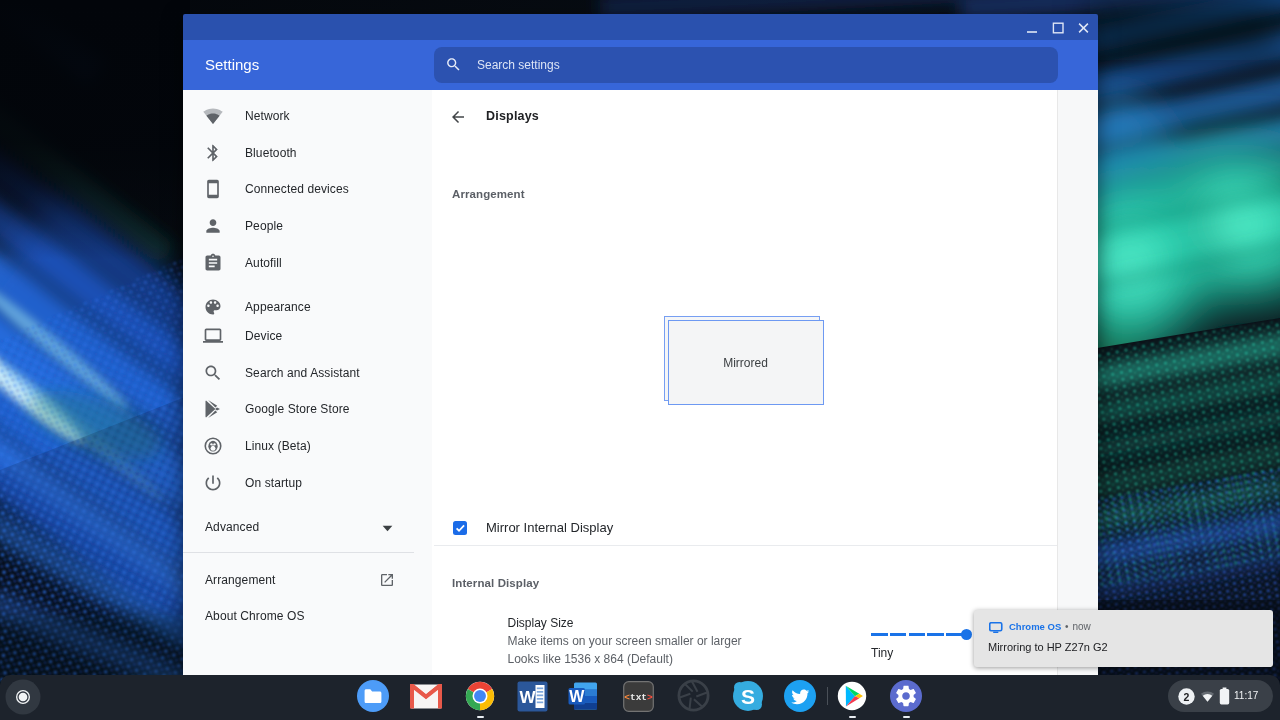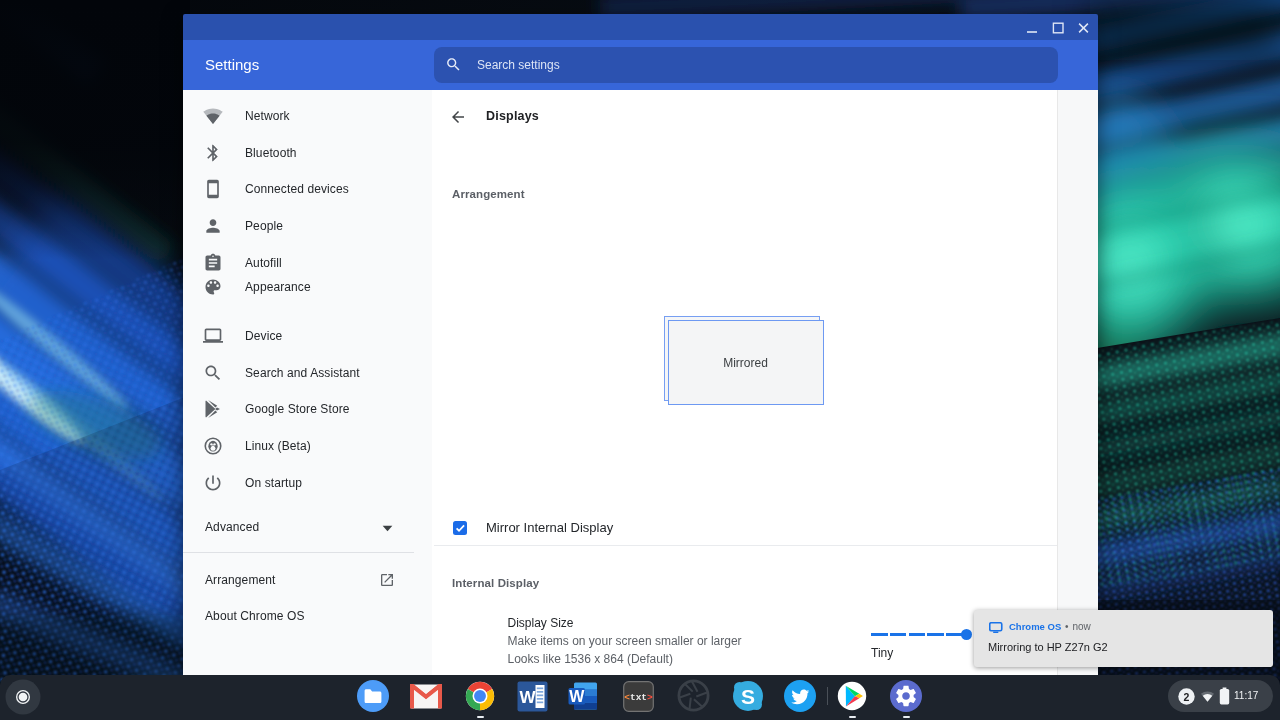--- a/index.html
+++ b/index.html
@@ -199,21 +199,21 @@
             <path fill="#5f6368" d="M12 12c2.21 0 4-1.79 4-4s-1.79-4-4-4-4 1.79-4 4 1.79 4 4 4zm0 2c-2.67 0-8 1.34-8 4v2h16v-2c0-2.66-5.33-4-8-4z"></path>
           </svg>
         <span class="t">People</span>
       </div>
       <div class="navrow" style="top:154.6px;">
         <svg viewBox="0 0 24 24">
             <path fill="#5f6368" d="M19 3h-4.18C14.4 1.84 13.3 1 12 1c-1.3 0-2.4.84-2.82 2H5c-1.1 0-2 .9-2 2v14c0 1.1.9 2 2 2h14c1.1 0 2-.9 2-2V5c0-1.1-.9-2-2-2zm-7 0c.55 0 1 .45 1 1s-.45 1-1 1-1-.45-1-1 .45-1 1-1zm2 14H7v-2h7v2zm3-4H7v-2h10v2zm0-4H7V7h10v2z"></path>
           </svg>
         <span class="t">Autofill</span>
       </div>
-      <div class="navrow" style="top:179px;text-decoration:underline;">
+      <div class="navrow" style="top:199px;text-decoration:underline;">
         <svg viewBox="0 0 24 24">
             <path fill="#5f6368" d="M12 3c-4.97 0-9 4.03-9 9s4.03 9 9 9c.83 0 1.5-.67 1.5-1.5 0-.39-.15-.74-.39-1.01-.23-.26-.38-.61-.38-.99 0-.83.67-1.5 1.5-1.5H16c2.76 0 5-2.24 5-5 0-4.42-4.03-8-9-8zm-5.5 9c-.83 0-1.5-.67-1.5-1.5S5.67 9 6.5 9 8 9.67 8 10.5 7.33 12 6.5 12zm3-4C8.67 8 8 7.33 8 6.5S8.67 5 9.5 5s1.5.67 1.5 1.5S10.33 8 9.5 8zm5 0c-.83 0-1.5-.67-1.5-1.5S13.67 5 14.5 5s1.5.67 1.5 1.5S15.33 8 14.5 8zm3 4c-.83 0-1.5-.67-1.5-1.5S16.67 9 17.5 9s1.5.67 1.5 1.5-.67 1.5-1.5 1.5z"></path>
           </svg>
         <span class="t">Appearance</span>
       </div>
       <div class="navrow" style="top:227.9px;">
         <svg viewBox="0 0 24 24">
             <path fill="#5f6368" d="M20 18c1.1 0 1.99-.9 1.99-2L22 5c0-1.1-.9-2-2-2H4c-1.1 0-2 .9-2 2v11c0 1.1.9 2 2 2H0v2h24v-2h-4zM4 5h16v11H4V5z"></path>
           </svg>
         <span class="t">Device</span>

